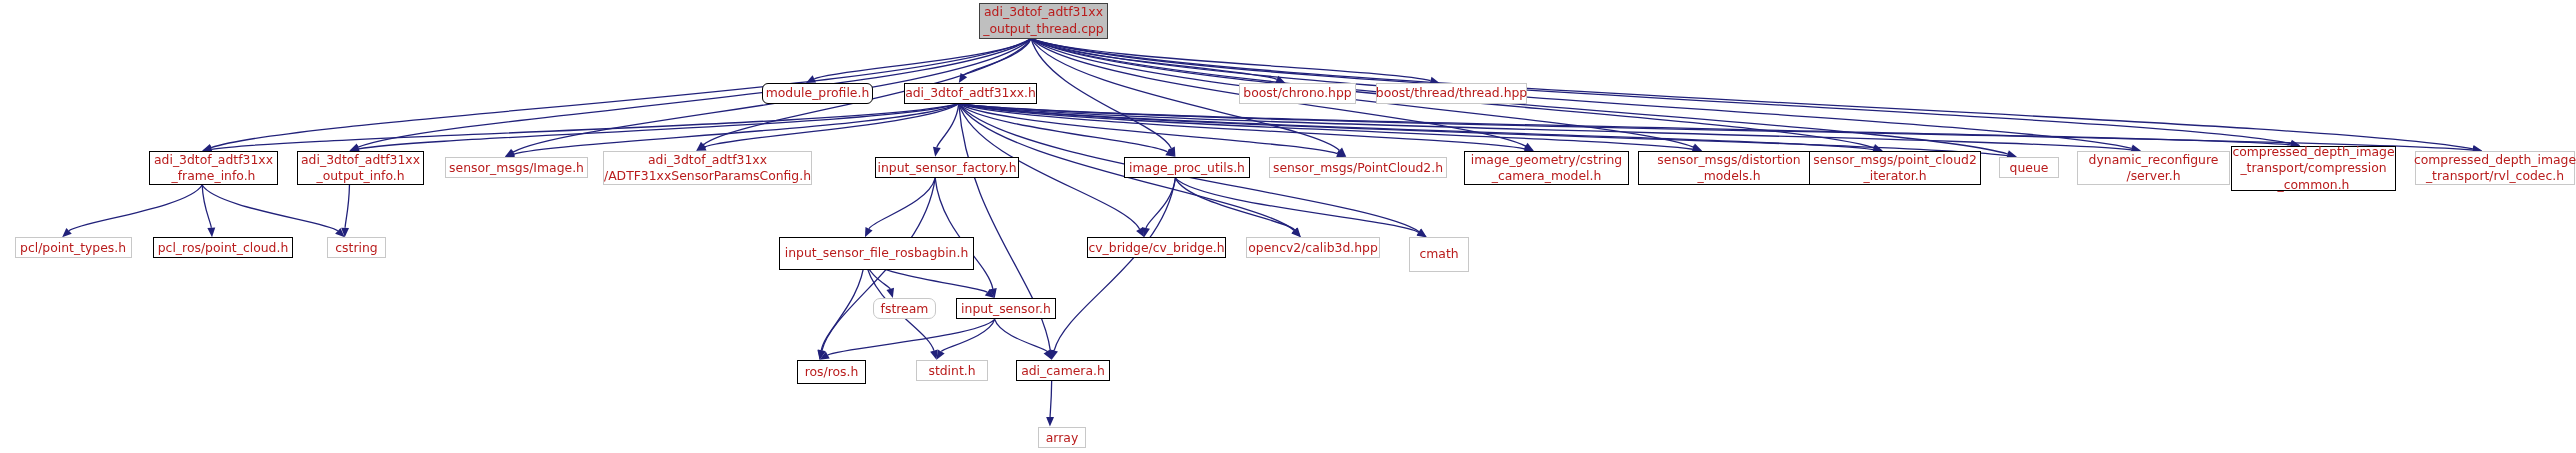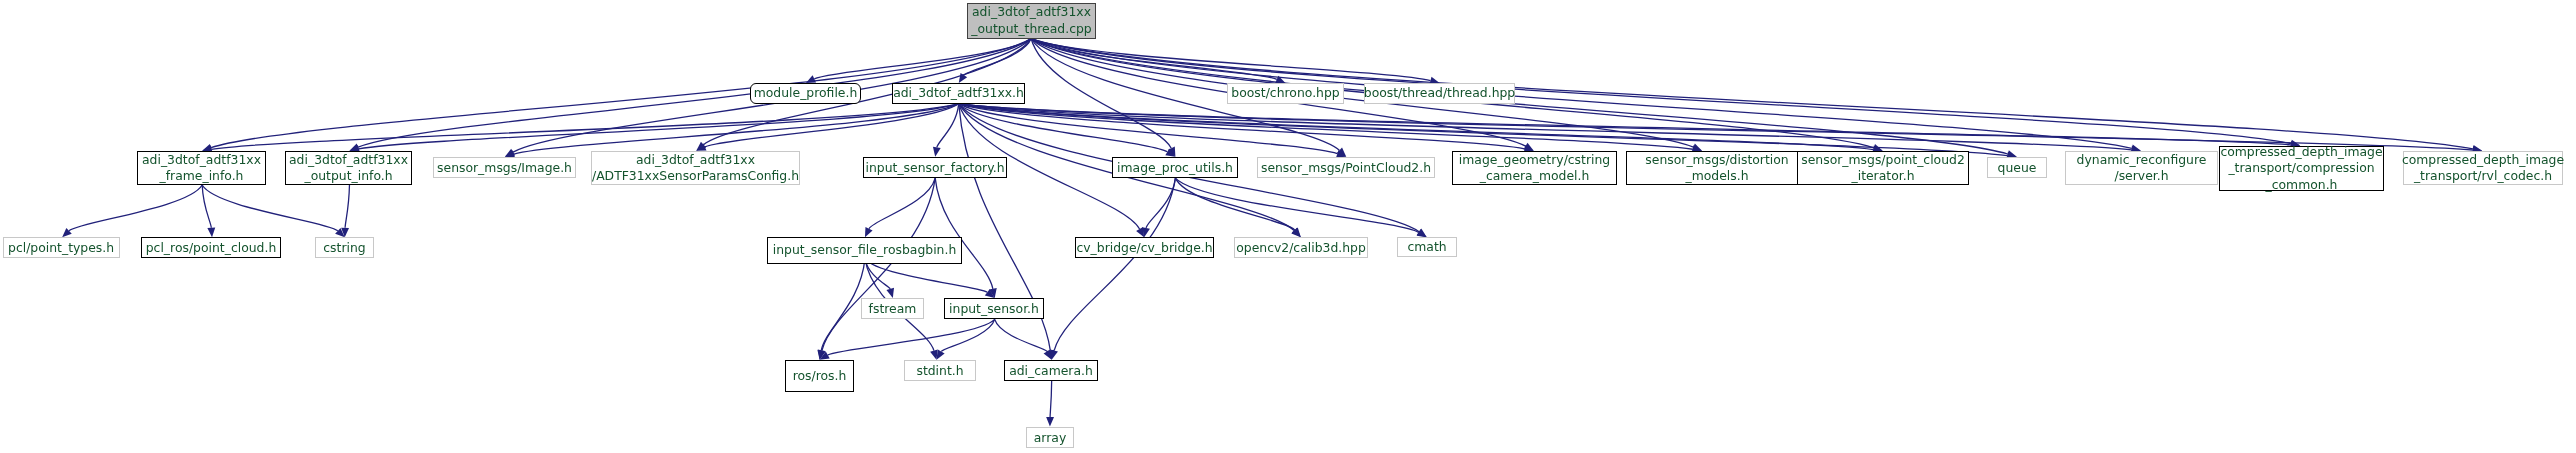--- a/index.html
+++ b/index.html
@@ -1,21 +1,21 @@
 <!DOCTYPE html>
 <html style="font-size:13.7px"><head>
 <meta charset="utf-8">
 <style>
   html,body{margin:0;padding:0;background:#ffffff;}
   #canvas{position:relative;width:2576px;height:453px;background:#ffffff;
           font-family:"DejaVu Sans","Liberation Sans",sans-serif;overflow:hidden;}
   #edges{position:absolute;left:0;top:0;width:2576px;height:453px;}
   .node{position:absolute;box-sizing:border-box;display:flex;align-items:center;
         justify-content:center;text-align:center;background:#ffffff;
-        font-size:12.4px;color:#14532d;line-height:1.32;padding:0.9px 3.4px;white-space:pre-line;}
+        font-size:12.4px;color:#b91c1c;line-height:1.32;padding:0.9px 3.4px;white-space:pre-line;margin-left:12px;}
   .node.solid{border:1.4px solid #000000;}
   .node.light{border:1px solid #c8c8c8;}
   .node.root{border:1.4px solid #404040;background:#bfbfbf;}
 </style>
 </head>
 <body>
 
 <div id="canvas">
   <svg id="edges" xmlns="http://www.w3.org/2000/svg" viewBox="0 0 3006 529">
       <path d="M1203,45 C1176.7,68.4 971.56,81.4 949.8610930100117,92.12569547033642" fill="none" stroke="#21217a" stroke-width="1.5"></path>
@@ -154,25 +154,25 @@
       <div class="node light" style="left: 2065px; top: 151px; width: 153px; height: 34px;">dynamic_reconfigure
 /server.h</div>
       <div class="node solid" style="left: 2219px; top: 146px; width: 165px; height: 45px;">compressed_depth_image
 _transport/compression
 _common.h</div>
       <div class="node light" style="left: 2403px; top: 151px; width: 160px; height: 34px;">compressed_depth_image
 _transport/rvl_codec.h</div>
       <div class="node light" style="left: 2.6px; top: 237px; width: 117px; height: 21.4px;">pcl/point_types.h</div>
       <div class="node solid" style="left: 141px; top: 237px; width: 140px; height: 21.4px;">pcl_ros/point_cloud.h</div>
       <div class="node light" style="left: 315px; top: 237px; width: 59px; height: 21.4px;">cstring</div>
-      <div class="node solid" style="left: 767px; top: 237px; width: 195px; height: 27px;">input_sensor_file_rosbagbin.h</div>
+      <div class="node solid" style="left: 767px; top: 237px; width: 195px; height: 33px;">input_sensor_file_rosbagbin.h</div>
       <div class="node solid" style="left: 1075px; top: 237px; width: 139px; height: 21.4px;">cv_bridge/cv_bridge.h</div>
       <div class="node light" style="left: 1234px; top: 237px; width: 134px; height: 21.4px;">opencv2/calib3d.hpp</div>
-      <div class="node light" style="left: 1397px; top: 237px; width: 60px; height: 20px;">cmath</div>
-      <div class="node light" style="left: 861px; top: 298px; width: 63px; height: 21.4px;">fstream</div>
+      <div class="node light" style="left: 1397px; top: 237px; width: 60px; height: 35px;">cmath</div>
+      <div class="node light" style="left: 861px; top: 298px; width: 63px; height: 21.4px; border-radius: 7px;">fstream</div>
       <div class="node solid" style="left: 944px; top: 298px; width: 100px; height: 21.4px;">input_sensor.h</div>
-      <div class="node solid" style="left: 785px; top: 360px; width: 69px; height: 32px;">ros/ros.h</div>
+      <div class="node solid" style="left: 785px; top: 360px; width: 69px; height: 24px;">ros/ros.h</div>
       <div class="node light" style="left: 904px; top: 360px; width: 72px; height: 21.4px;">stdint.h</div>
       <div class="node solid" style="left: 1004px; top: 360px; width: 94px; height: 21.4px;">adi_camera.h</div>
       <div class="node light" style="left: 1026px; top: 427px; width: 48px; height: 21.4px;">array</div>
     </div>
 </div>
 
 
 </body></html>

